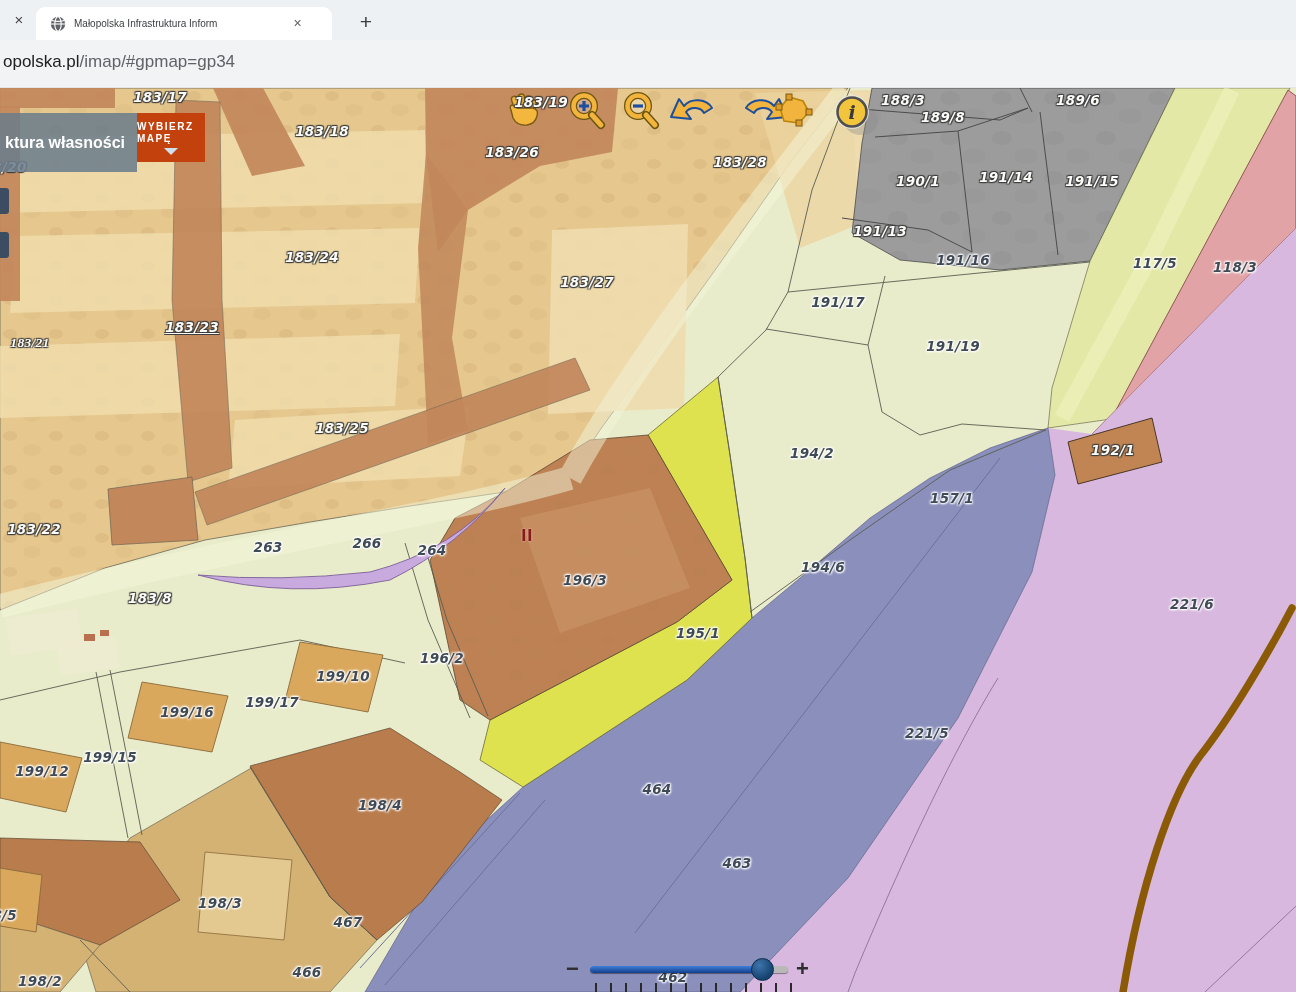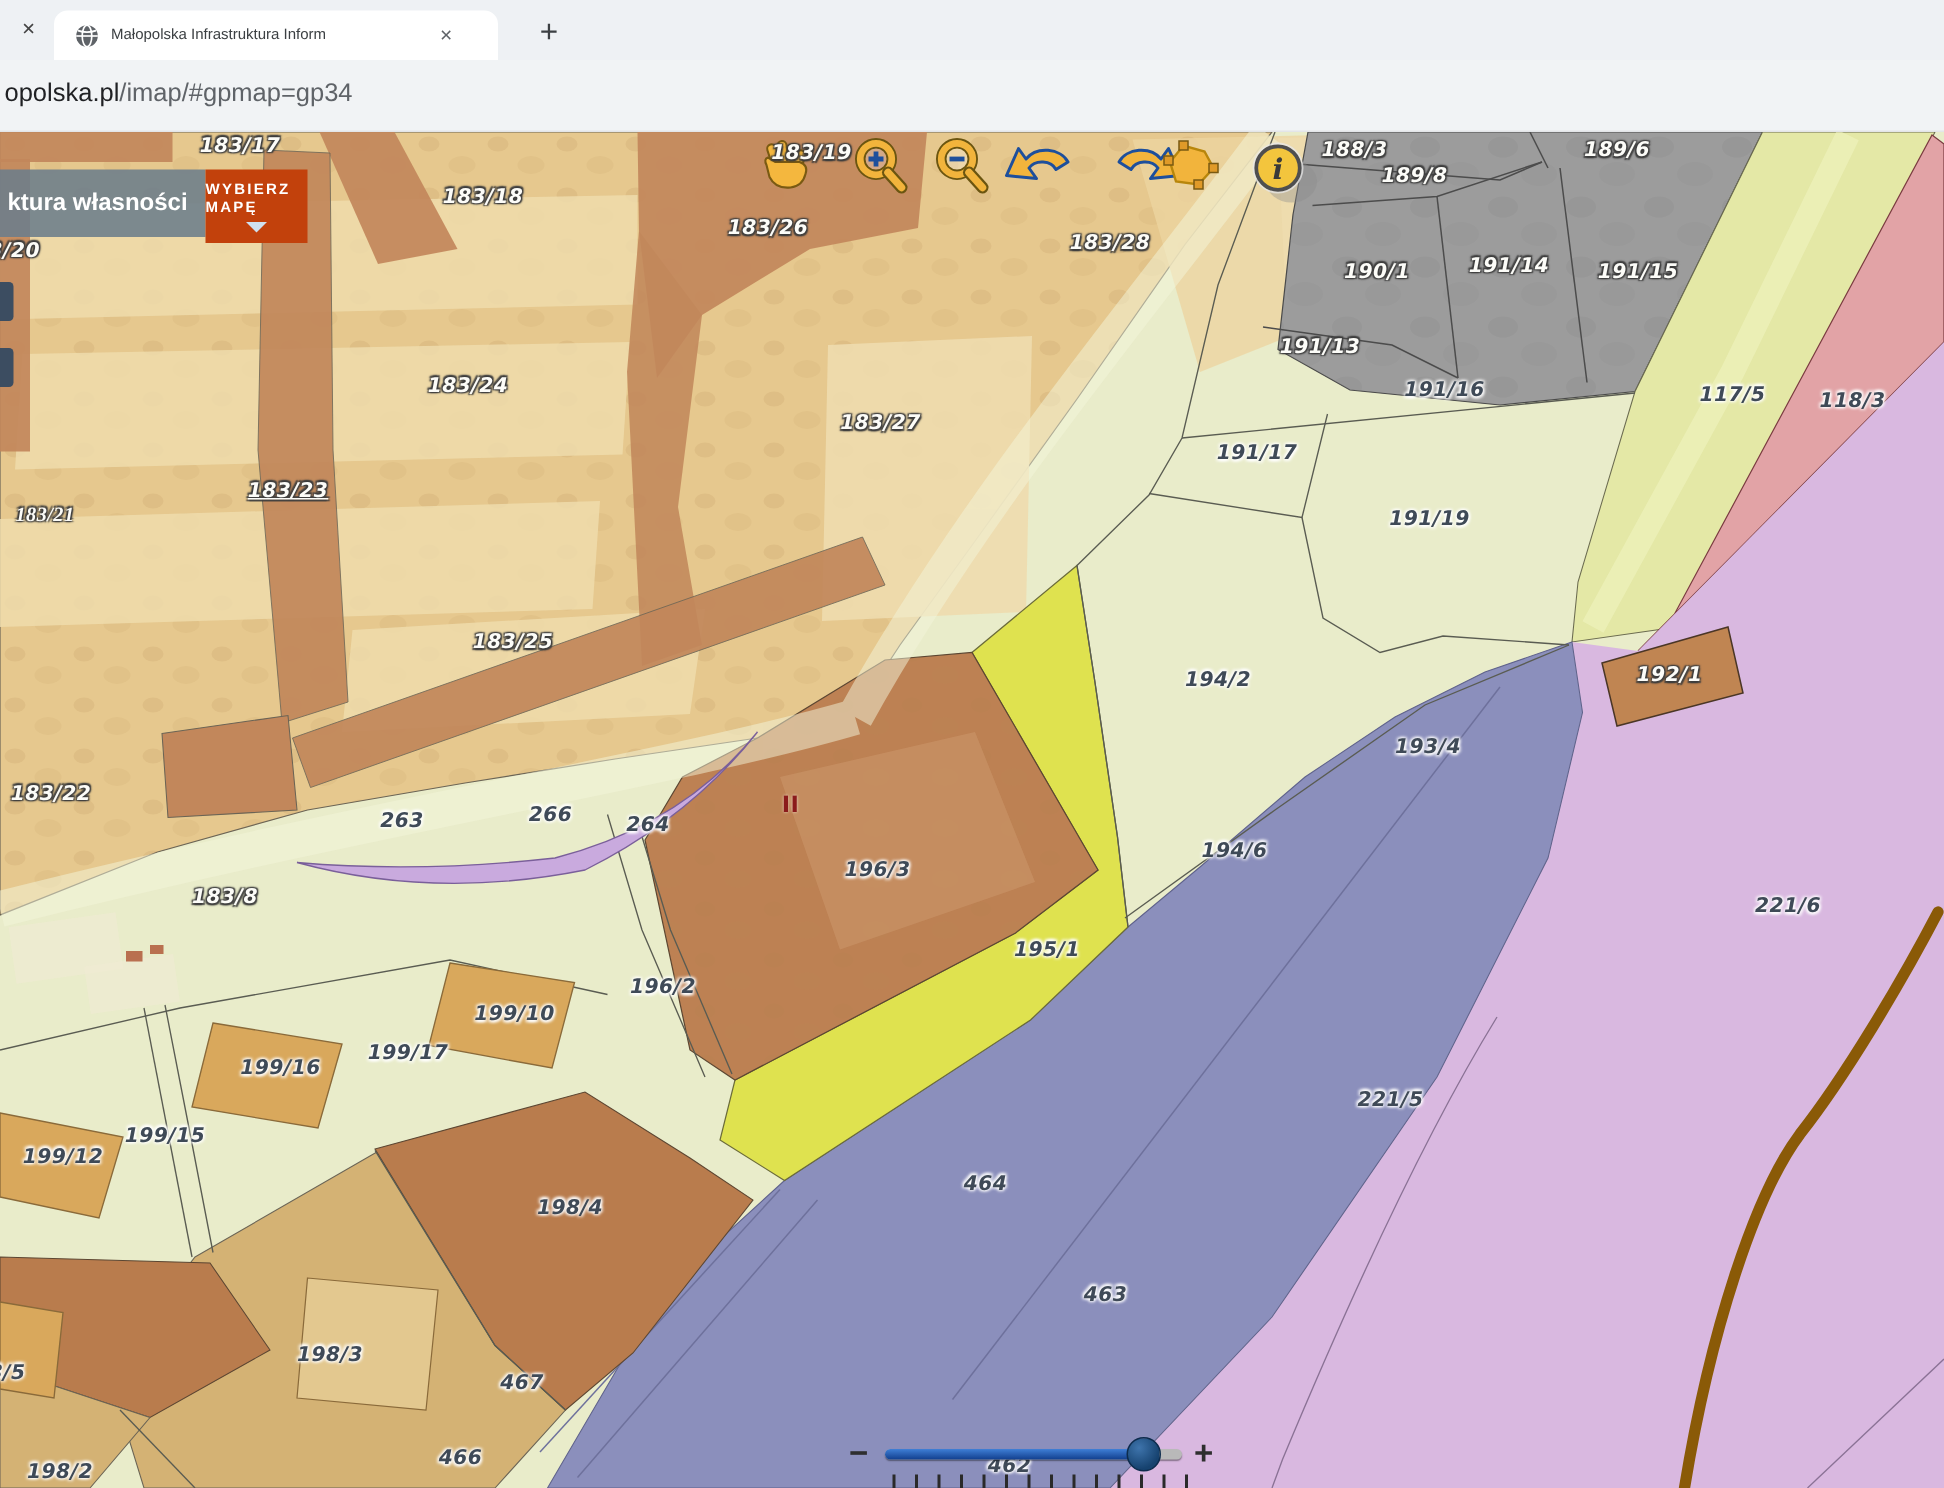--- a/index.html
+++ b/index.html
@@ -20,21 +20,21 @@
   
   .map{position:absolute;left:0;top:88px;width:1296px;height:904px;overflow:hidden;background:#e9ecca;}
   .map svg{position:absolute;left:0;top:0;}
   .lbl{position:absolute;font:italic 600 13.5px "DejaVu Sans",sans-serif;white-space:nowrap;transform:translate(-50%,-50%);letter-spacing:.3px;}
   .lbl.w{color:#fcfcf8;text-shadow:1px 1px 1px #3d3d3d,-1px -1px 1px #3d3d3d,1px -1px 1px #3d3d3d,-1px 1px 1px #3d3d3d;}
   .lbl.d{color:#3f4a57;text-shadow:1px 1px 2px rgba(255,255,255,.95),-1px -1px 2px rgba(255,255,255,.95),1px -1px 2px rgba(255,255,255,.95),-1px 1px 2px rgba(255,255,255,.95);}
   .lbl.r{color:#8b1b1b;font-style:normal;font-weight:700;font-size:15px;text-shadow:0 0 2px rgba(255,255,255,.7);}
   .lbl.al{transform:translate(0,-50%);}
 
   
-  .own-panel{position:absolute;left:0;top:25px;width:137px;height:45px;background:rgba(108,125,139,.88);display:flex;align-items:center;}
+  .own-panel{position:absolute;left:0;top:25px;width:137px;height:59px;background:rgba(108,125,139,.88);display:flex;align-items:center;}
   .own-panel .ptitle{color:#fff;font-weight:700;font-size:16px;padding-left:5px;white-space:nowrap;}
   .choose-map{position:absolute;left:137px;top:25px;width:68px;height:49px;background:#c2410c;color:#fff;text-align:left;cursor:pointer;}
   .choose-map .l1,.choose-map .l2{font-size:10px;font-weight:700;letter-spacing:1.5px;line-height:12px;}
   .choose-map .l1{margin-top:8px;}
   .choose-map .tri{width:0;height:0;border-left:7px solid transparent;border-right:7px solid transparent;border-top:7px solid #cfe0ef;margin:3px auto 0;}
   .side-tab{position:absolute;left:0;width:9px;height:26px;background:#3c4d61;border-radius:0 3px 3px 0;cursor:pointer;}
 
   
   .zslider{position:absolute;left:560px;top:866px;width:260px;height:38px;}
   .zminus,.zplus{position:absolute;top:2px;font-size:22px;font-weight:700;color:#2e2e2e;cursor:pointer;}
@@ -261,21 +261,21 @@
         <span class="lbl d" style="left: 1155px; top: 175px;">117/5</span>
         <span class="lbl d" style="left: 1235px; top: 179px;">118/3</span>
         <span class="lbl w" style="left: 587px; top: 194px;">183/27</span>
         <span class="lbl d" style="left: 838px; top: 214px;">191/17</span>
         <span class="lbl w" style="left: 192px; top: 239px; text-decoration: underline;">183/23</span>
         <span class="lbl w" style="left: 30px; top: 255px; font-family: Liberation Serif, serif;">183/21</span>
         <span class="lbl d" style="left: 953px; top: 258px;">191/19</span>
         <span class="lbl w" style="left: 342px; top: 340px;">183/25</span>
         <span class="lbl d" style="left: 812px; top: 365px;">194/2</span>
         <span class="lbl w" style="left: 1113px; top: 362px;">192/1</span>
-        <span class="lbl d" style="left: 952px; top: 410px;">193/4</span>
+        <span class="lbl d" style="left: 952px; top: 410px;">157/1</span>
         <span class="lbl w" style="left: 34px; top: 441px;">183/22</span>
         <span class="lbl d" style="left: 268px; top: 459px;">263</span>
         <span class="lbl d" style="left: 367px; top: 455px;">266</span>
         <span class="lbl d" style="left: 432px; top: 462px;">264</span>
         <span class="lbl r" style="left: 527px; top: 448px;">II</span>
         <span class="lbl d" style="left: 585px; top: 492px;">196/3</span>
         <span class="lbl d" style="left: 823px; top: 479px;">194/6</span>
         <span class="lbl w" style="left: 150px; top: 510px;">183/8</span>
         <span class="lbl d" style="left: 1192px; top: 516px;">221/6</span>
         <span class="lbl d" style="left: 698px; top: 545px;">195/1</span>

